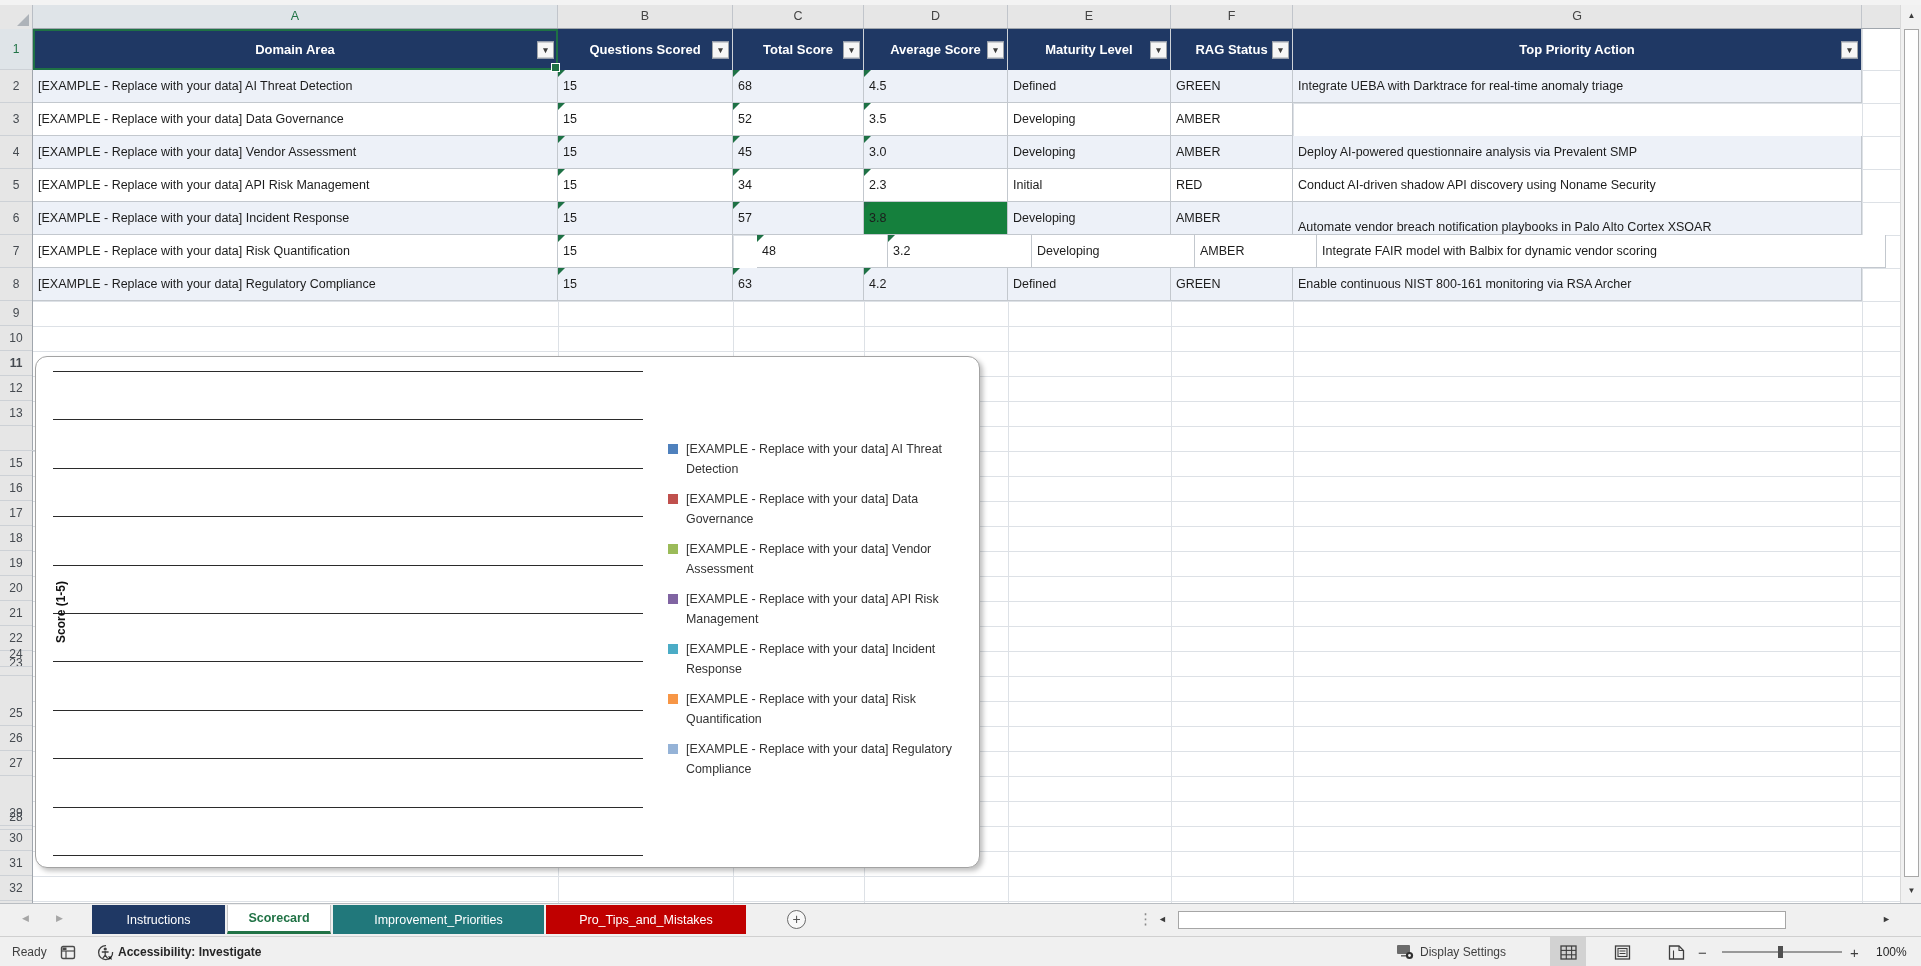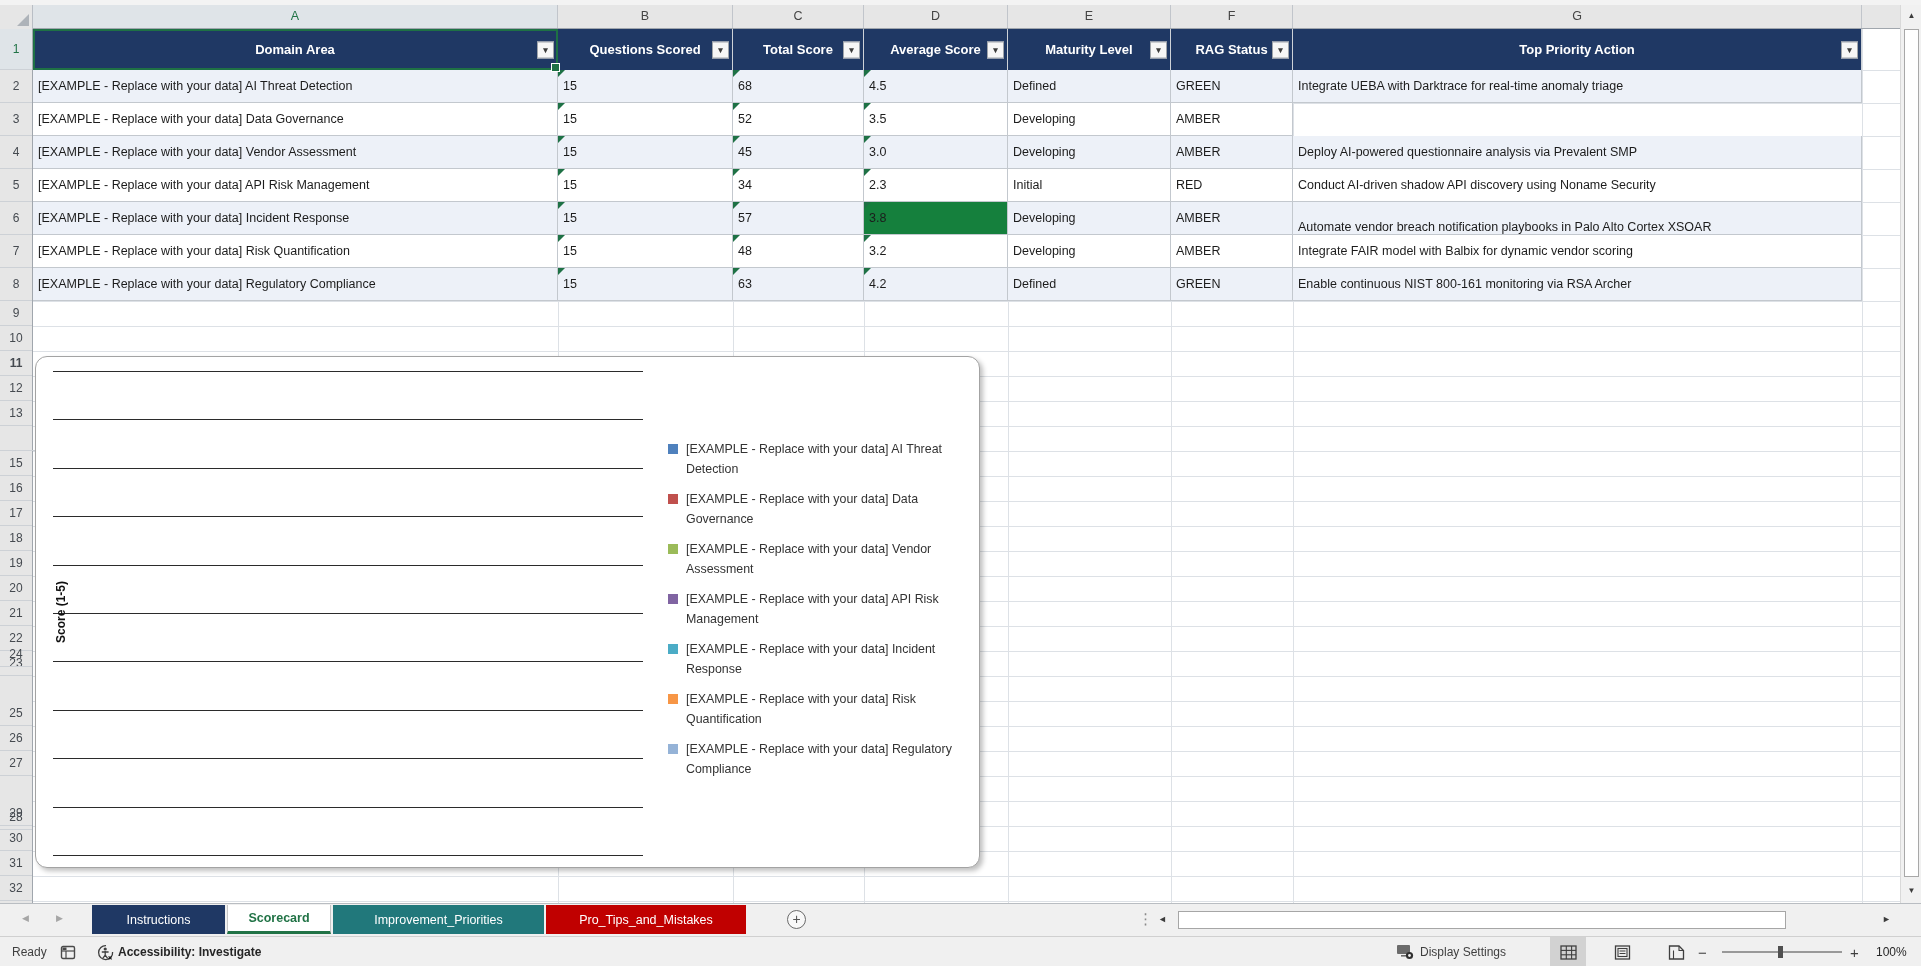--- a/index.html
+++ b/index.html
@@ -339,21 +339,21 @@
           </div>
         </div>
         <div class="trow" style="top: 206px; height: 33px;">
           <div class="dcell w0" style="background: rgb(255, 255, 255);">
             <span>[EXAMPLE - Replace with your data] Risk Quantification</span>
           </div>
           <div class="dcell w1" style="background: rgb(255, 255, 255);">
             <span class="err-tri"></span>
             <span>15</span>
           </div>
-          <div class="dcell w2" style="background: rgb(255, 255, 255);">
+          <div class="dcell w2" style="background: rgb(255, 255, 255); margin-left: 24px;">
             <span class="err-tri"></span>
             <span>48</span>
           </div>
           <div class="dcell w3" style="background: rgb(255, 255, 255);">
             <span class="err-tri"></span>
             <span>3.2</span>
           </div>
           <div class="dcell w4" style="background: rgb(255, 255, 255);">
             <span>Developing</span>
           </div>

